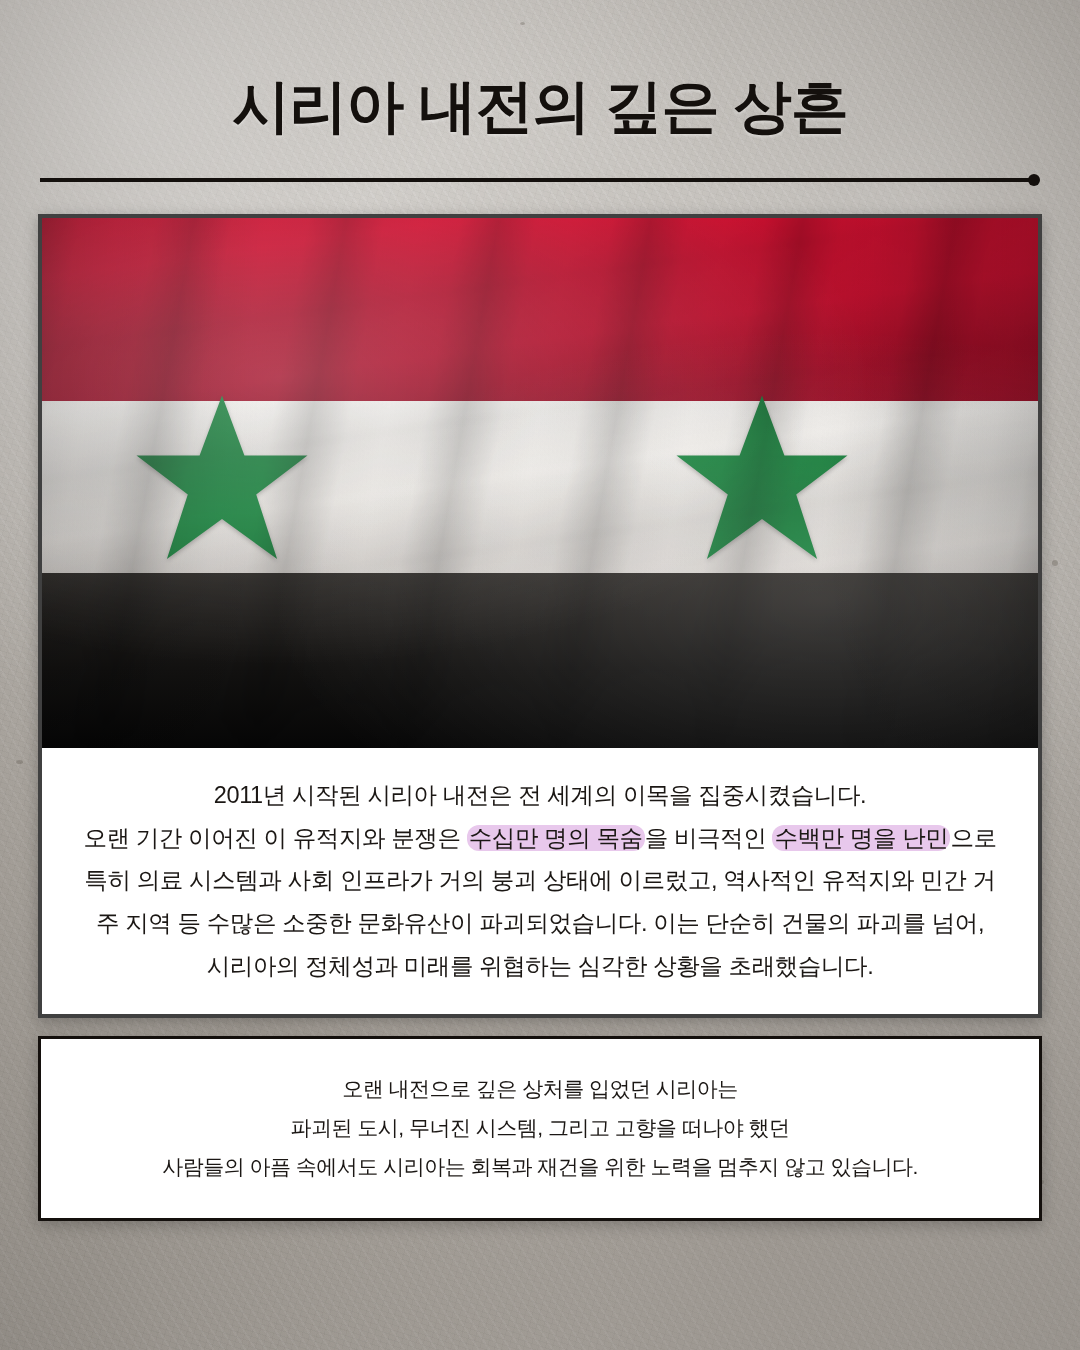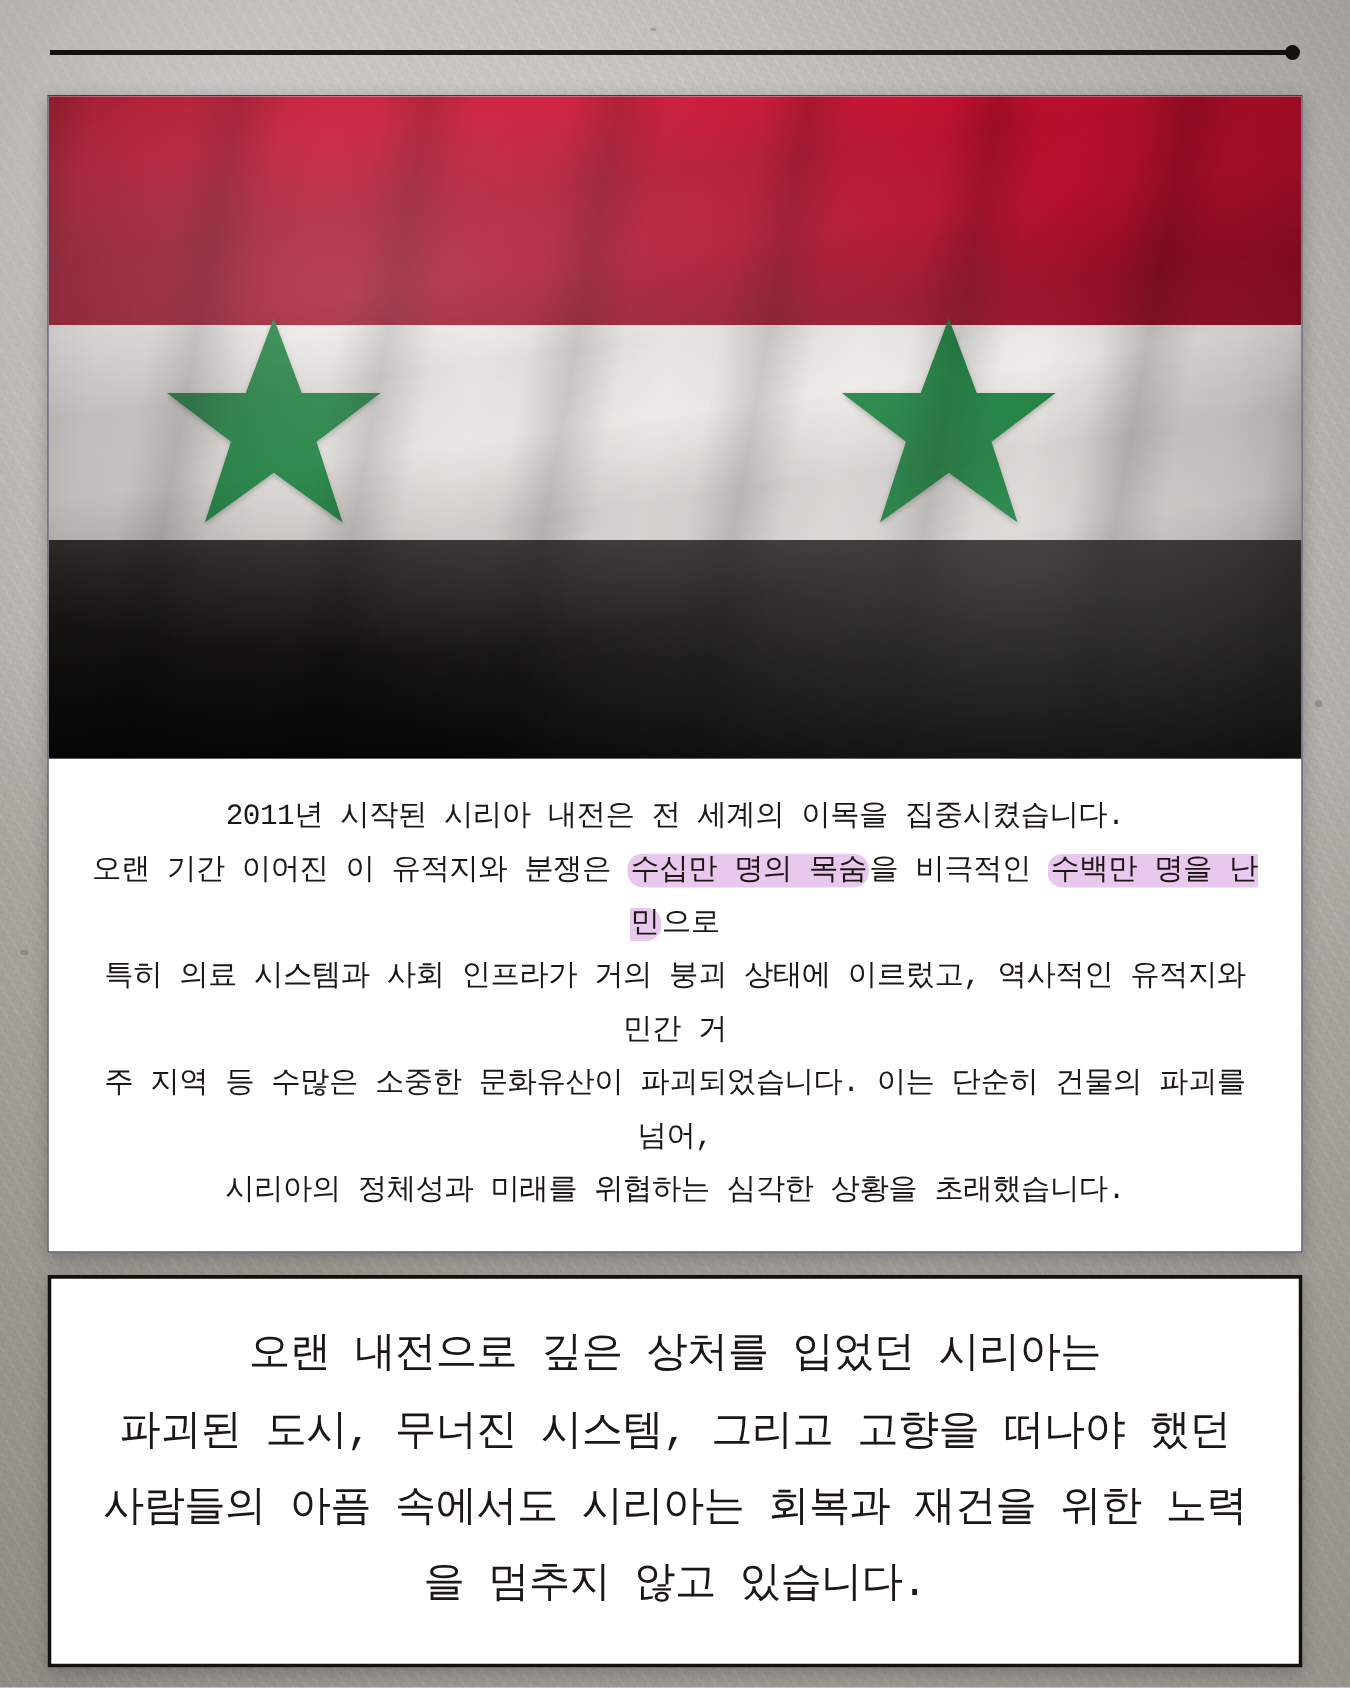--- a/index.html
+++ b/index.html
@@ -83,24 +83,23 @@
     width: 12px;
     height: 12px;
     border-radius: 50%;
     background: #14100d;
   }
 
   
   .flag-card {
     position: relative;
     margin: 0 2px;
-    border: 1px solid #404040;
-    background: #c4b5fd;
+    border: 4px solid #404040;
+    background: #86efac;
     box-shadow: 0 4px 14px rgba(0,0,0,0.25);
-    font-family: Liberation Mono, monospace;
   }
 
   .flag {
     position: relative;
     width: 100%;
     height: 530px;
     overflow: hidden;
     background: #eee;
   }
   .band { position: absolute; left: 0; right: 0; }
@@ -156,41 +155,41 @@
   }
 
   
   .bottom-card {
     margin: 18px 2px 0;
     border: 3px solid #14100d;
     background: #ffffff;
     padding: 30px 26px 32px;
     text-align: center;
     color: #1b1714;
-    font-size: 33px;
+    font-size: 21px;
     line-height: 1.86;
     letter-spacing: -0.5px;
     box-shadow: 0 4px 14px rgba(0,0,0,0.22);
-    font-family: Liberation Mono, monospace;
   }
   .bottom-card p { margin: 0; }
 </style>
 </head>
 <body>
 
 <div class="bg-texture"></div>
 <div class="bg-vignette"></div>
 <div class="bg-speck" style="left:40px;top:300px;width:5px;height:5px;"></div>
 <div class="bg-speck" style="left:16px;top:760px;width:7px;height:4px;"></div>
 <div class="bg-speck" style="left:1052px;top:560px;width:6px;height:6px;"></div>
 <div class="bg-speck" style="left:1040px;top:1180px;width:4px;height:4px;"></div>
 <div class="bg-speck" style="left:520px;top:22px;width:5px;height:3px;"></div>
 
 <div class="page">
 
+  <h1 class="title">시리아 내전의 깊은 상흔</h1>
 
   <div class="rule-wrap">
     <div class="rule-line"></div>
     <div class="rule-dot"></div>
   </div>
 
   <div class="flag-card">
 
     <div class="flag">
       <div class="band band-red"></div>

